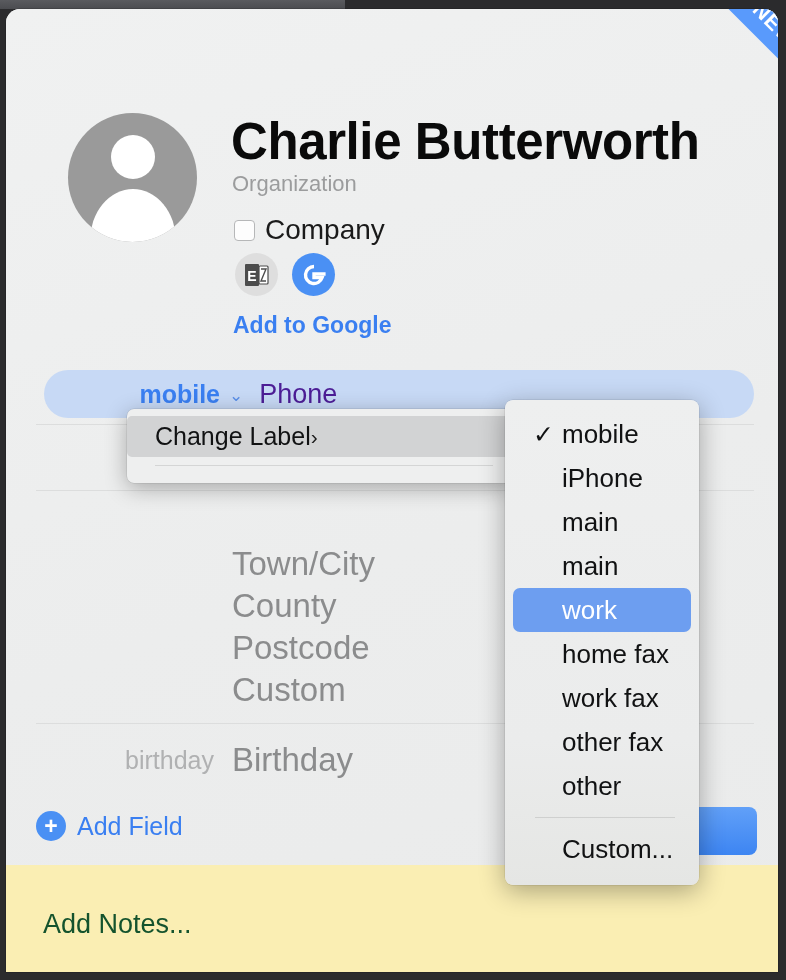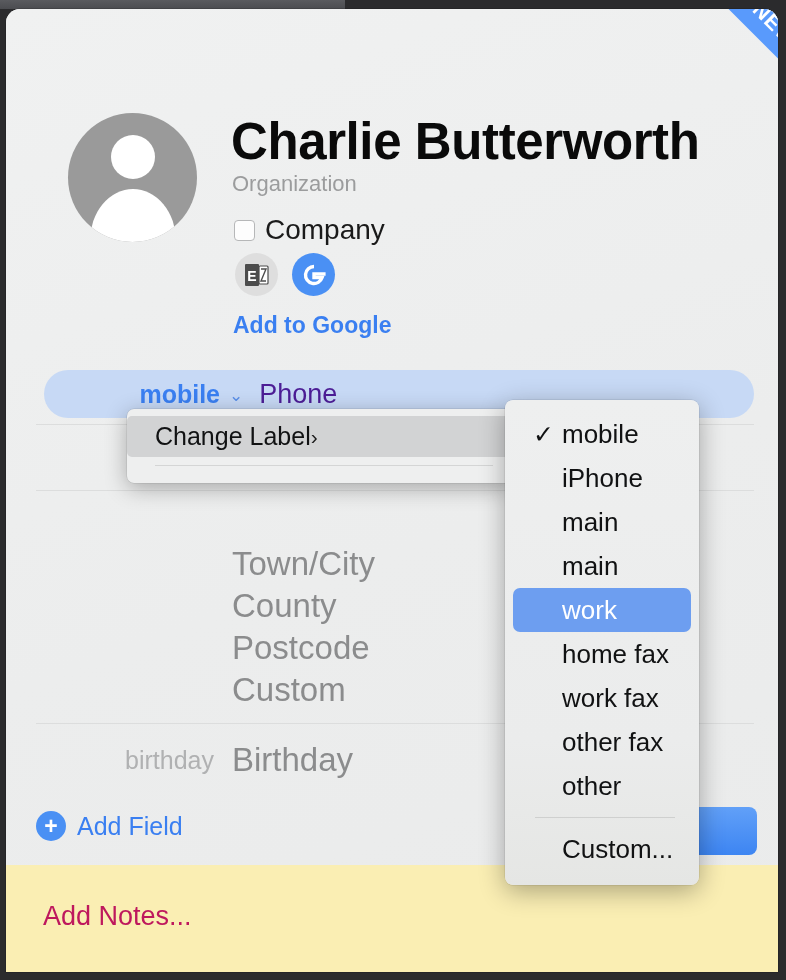--- a/index.html
+++ b/index.html
@@ -290,23 +290,23 @@
     position: absolute;
     left: 0;
     top: 856px;
     width: 100%;
     height: 107px;
     background: #faeeb3;
   }
   .notes-placeholder {
     position: absolute;
     left: 37px;
-    top: 36px;
+    top: 44px;
     font-size: 27px;
-    color: #be185d;
+    color: #14532d;
   }
 
   
   .ctx-menu {
     position: absolute;
     left: 127px;
     top: 409px;
     width: 385px;
     background: #eeefef;
     border-radius: 7px;

